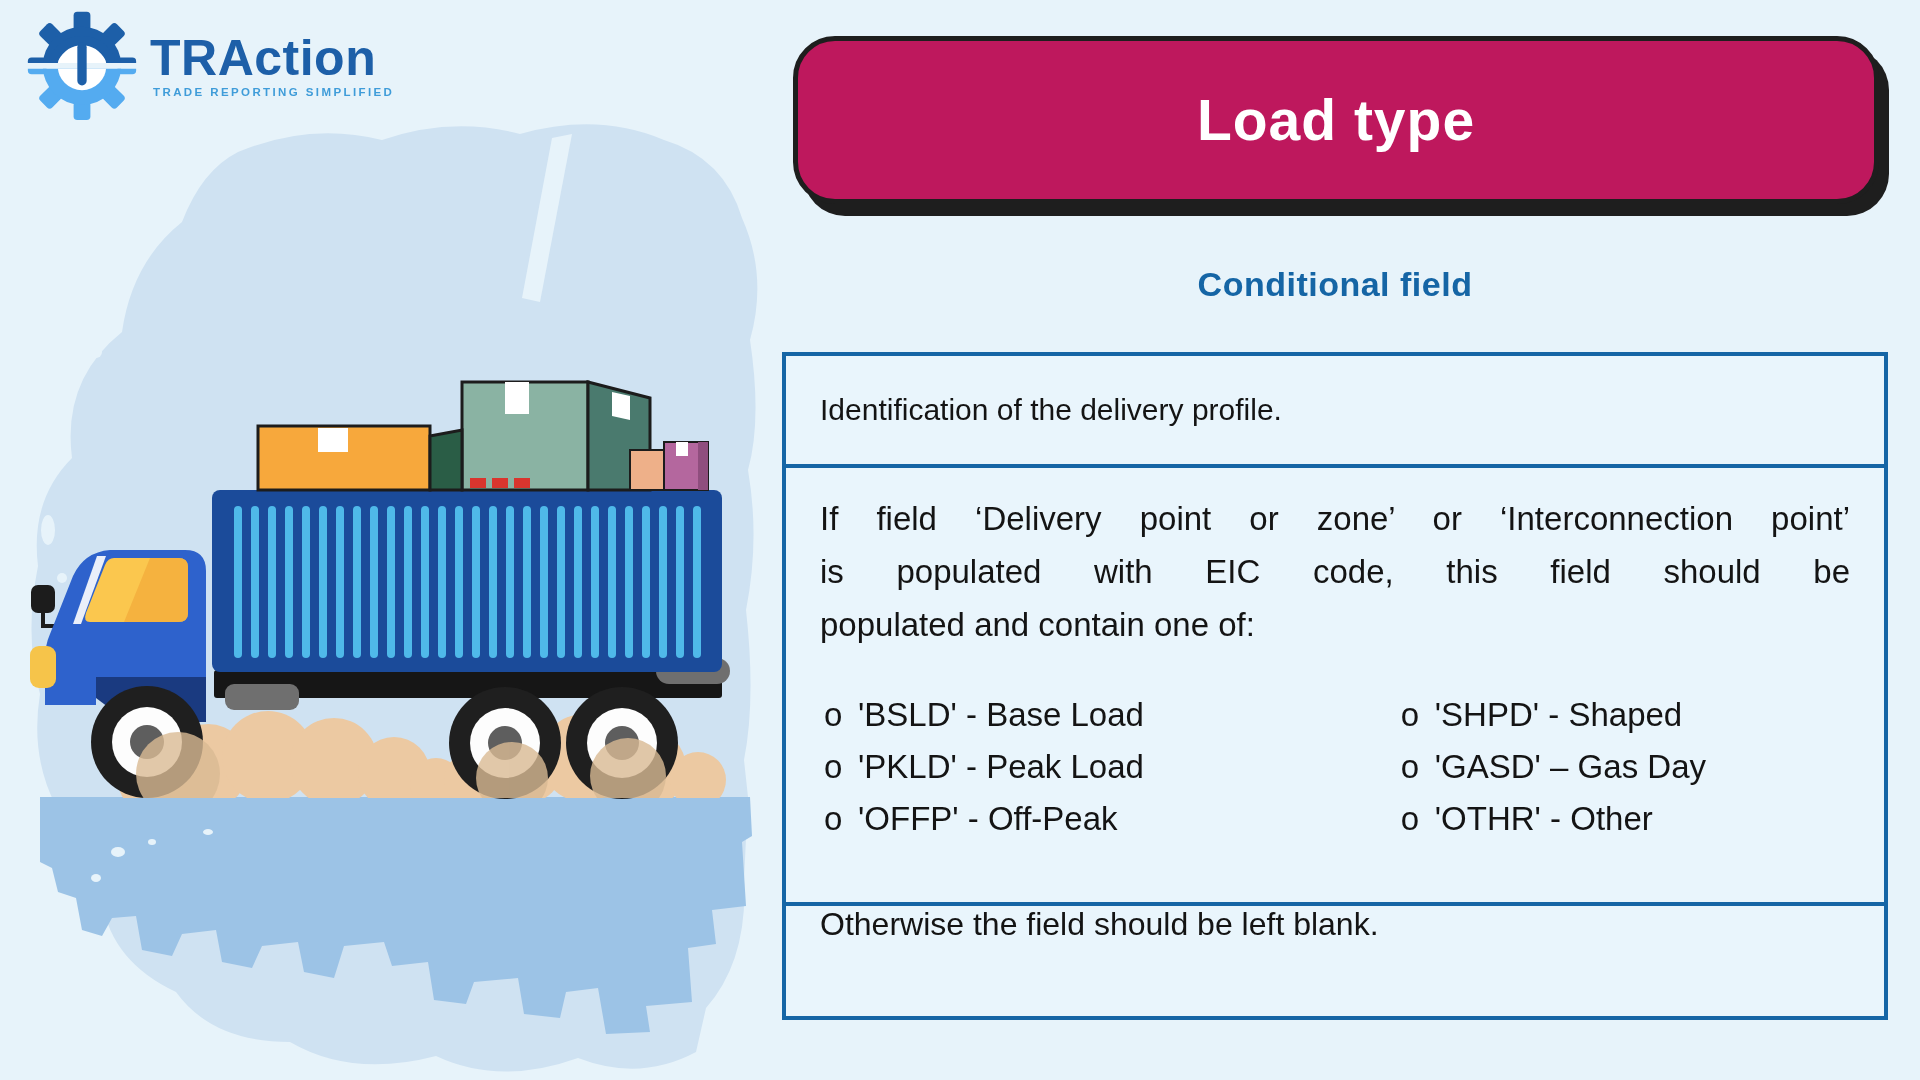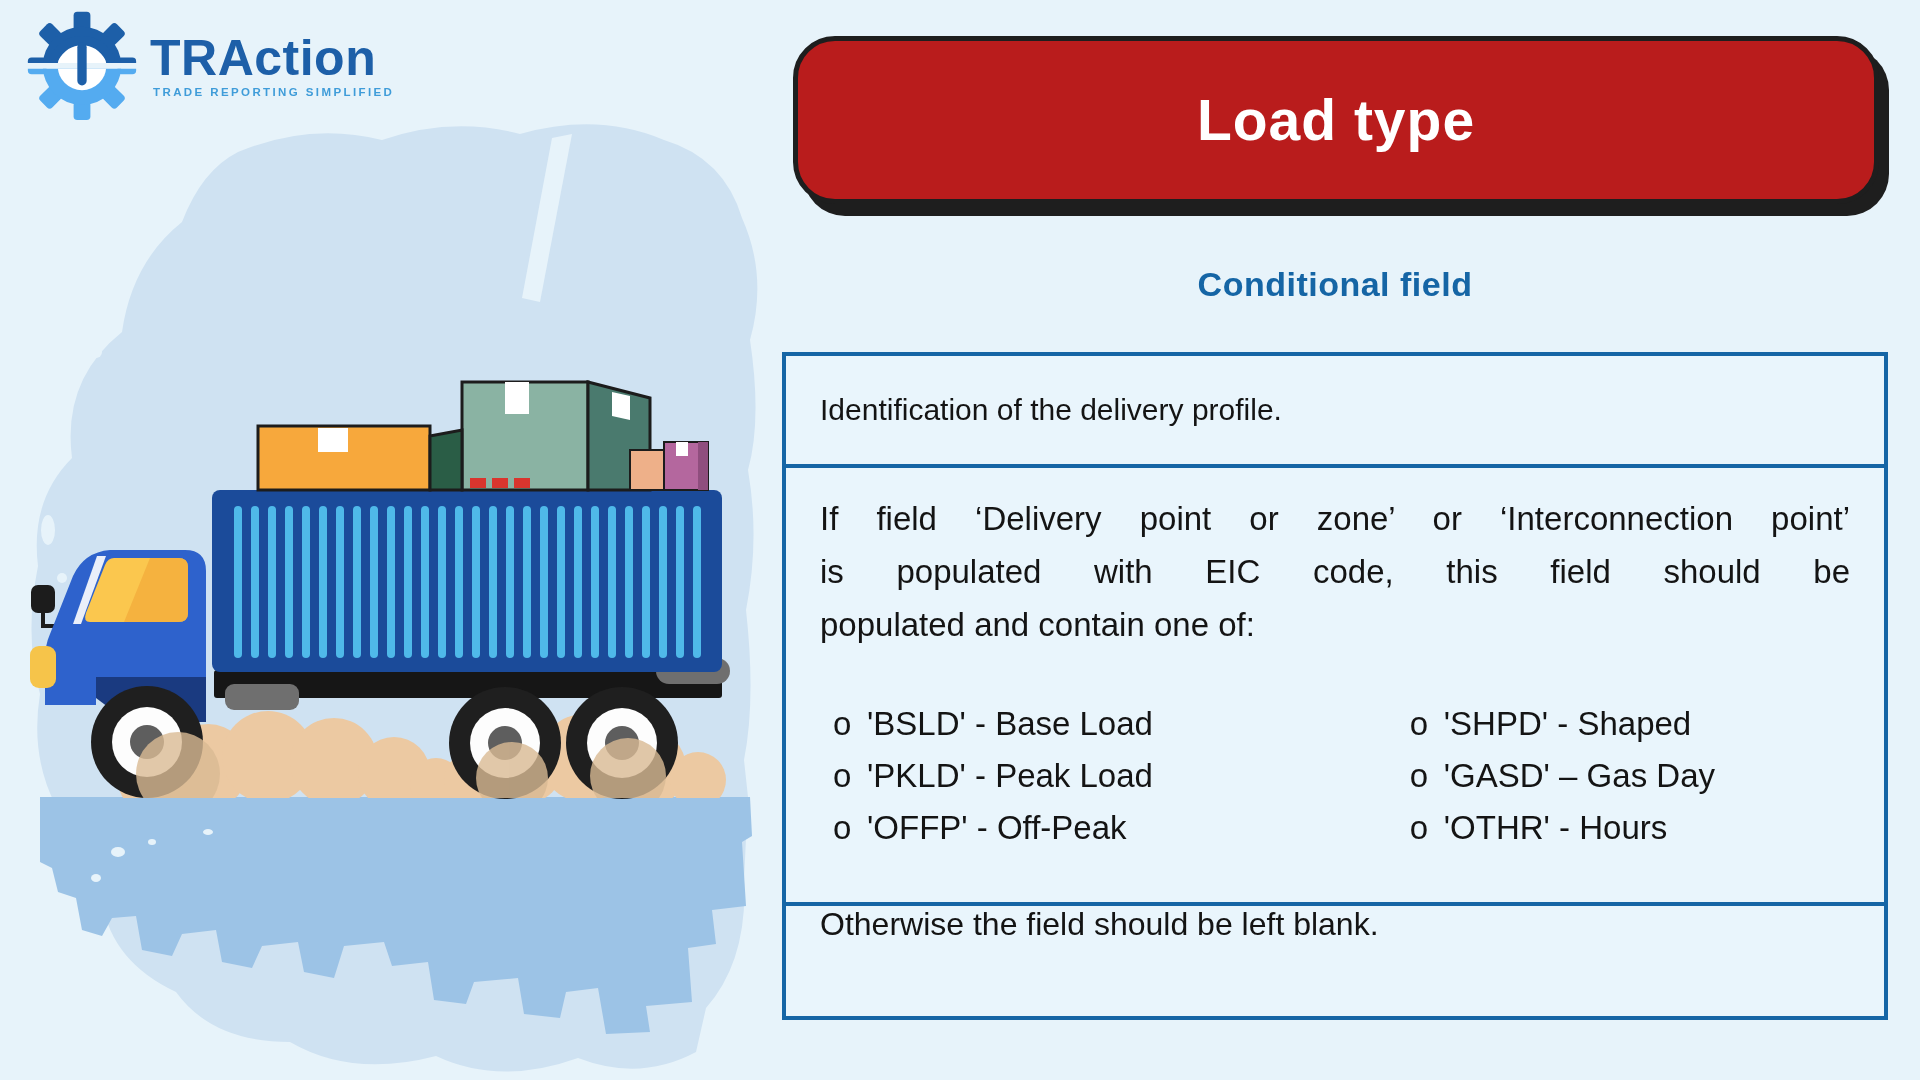--- a/index.html
+++ b/index.html
@@ -13,21 +13,21 @@
   
   .logo { position:absolute; left:26px; top:8px; display:flex; align-items:flex-start; }
   .logo svg { width:112px; height:112px; }
   .logo-text { margin-left:12px; padding-top:24px; display:flex; flex-direction:column; }
   .logo-brand { font-size:50px; font-weight:bold; color:#1d5fa8; letter-spacing:0.5px; line-height:52px; }
   .logo-tag { font-size:11.5px; font-weight:bold; color:#3f9cd9; letter-spacing:2.4px; margin-top:2px; margin-left:3px; }
 
   
   .banner {
     position:absolute; left:793px; top:36px; width:1086px; height:168px;
-    box-sizing:border-box; background:#b91c1c;
+    box-sizing:border-box; background:#be185d;
     border:5px solid #1e1e1e; border-radius:42px;
     box-shadow:10px 12px 0 #1e1e1e;
     display:flex; align-items:center; justify-content:center;
   }
   .banner-title { font-size:57px; font-weight:600; color:#ffffff; letter-spacing:1px; }
 
   
   .subtitle {
     position:absolute; left:782px; top:248px; width:1106px; height:72px;
     display:flex; align-items:center; justify-content:center;
@@ -43,21 +43,21 @@
   .row { padding:0 34px; }
   .row-1 { flex:0 0 108px; display:flex; align-items:center; font-size:30px; }
   .divider { flex:0 0 4px; background:#1565a5; }
   .row-2 { flex:1 1 auto; padding-top:24px; }
   .row-3 { flex:0 0 110px; display:flex; align-items:flex-start; font-size:32px; }
   .para { font-size:33px; line-height:53px; }
   .jline { text-align:justify; text-align-last:justify; }
   .cols { display:flex; margin-top:34px; }
   .col-l { width:56%; }
   .col-r { width:44%; }
-  .cols ul { list-style:none; margin:13px; padding:0; }
+  .cols ul { list-style:none; margin:4px; padding:0; }
   .cols li { font-size:33px; line-height:52px; white-space:nowrap; }
   .mk { display:inline-block; width:34px; }
 
   
   .truck-wrap { position:absolute; left:0; top:0; width:800px; height:1080px; }
 </style>
 </head>
 <body>
 
 <div class="stage">
@@ -133,21 +133,21 @@
           <ul>
             <li><span class="mk">o</span><span>'BSLD' - Base Load</span></li>
             <li><span class="mk">o</span><span>'PKLD' - Peak Load</span></li>
             <li><span class="mk">o</span><span>'OFFP' - Off-Peak</span></li>
           </ul>
         </div>
         <div class="col-r">
           <ul>
             <li><span class="mk">o</span><span>'SHPD' - Shaped</span></li>
             <li><span class="mk">o</span><span>'GASD' – Gas Day</span></li>
-            <li><span class="mk">o</span><span>'OTHR' - Hours</span></li>
+            <li><span class="mk">o</span><span>'OTHR' - Other</span></li>
           </ul>
         </div>
       </div>
     </div>
     <div class="divider"></div>
     <div class="row row-3">
       <span>Otherwise the field should be left blank.</span>
     </div>
   </div>
 

